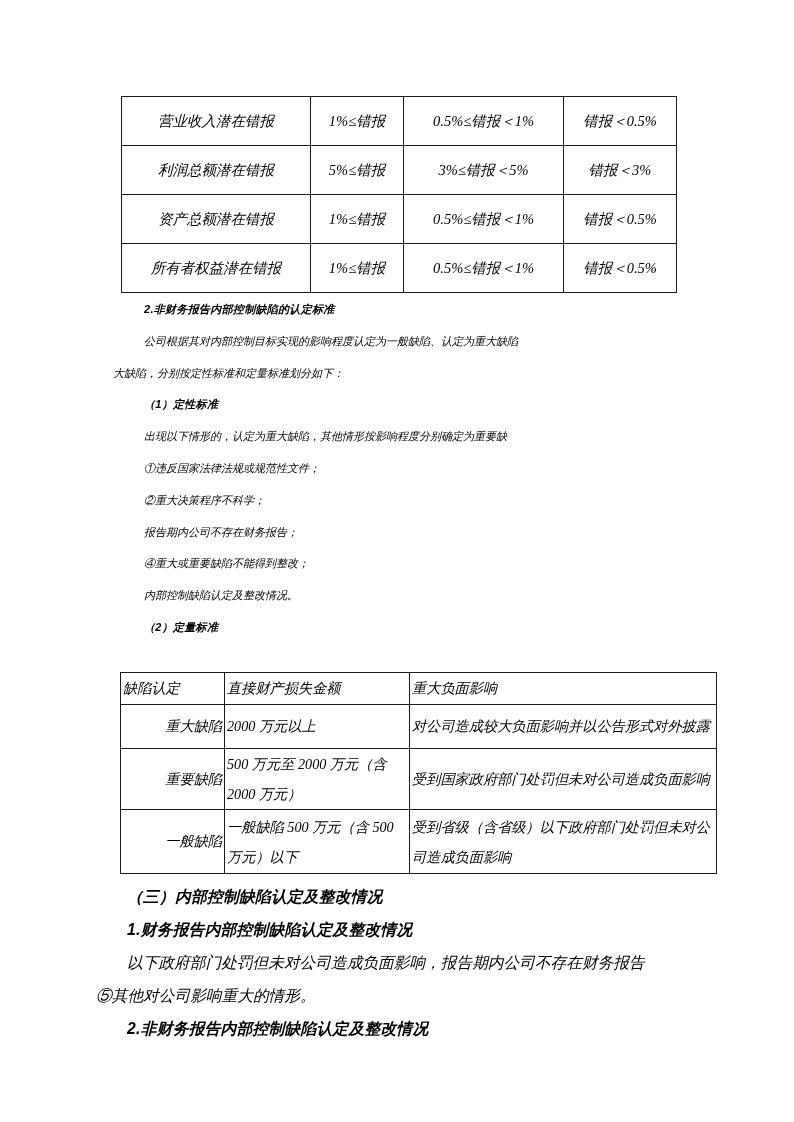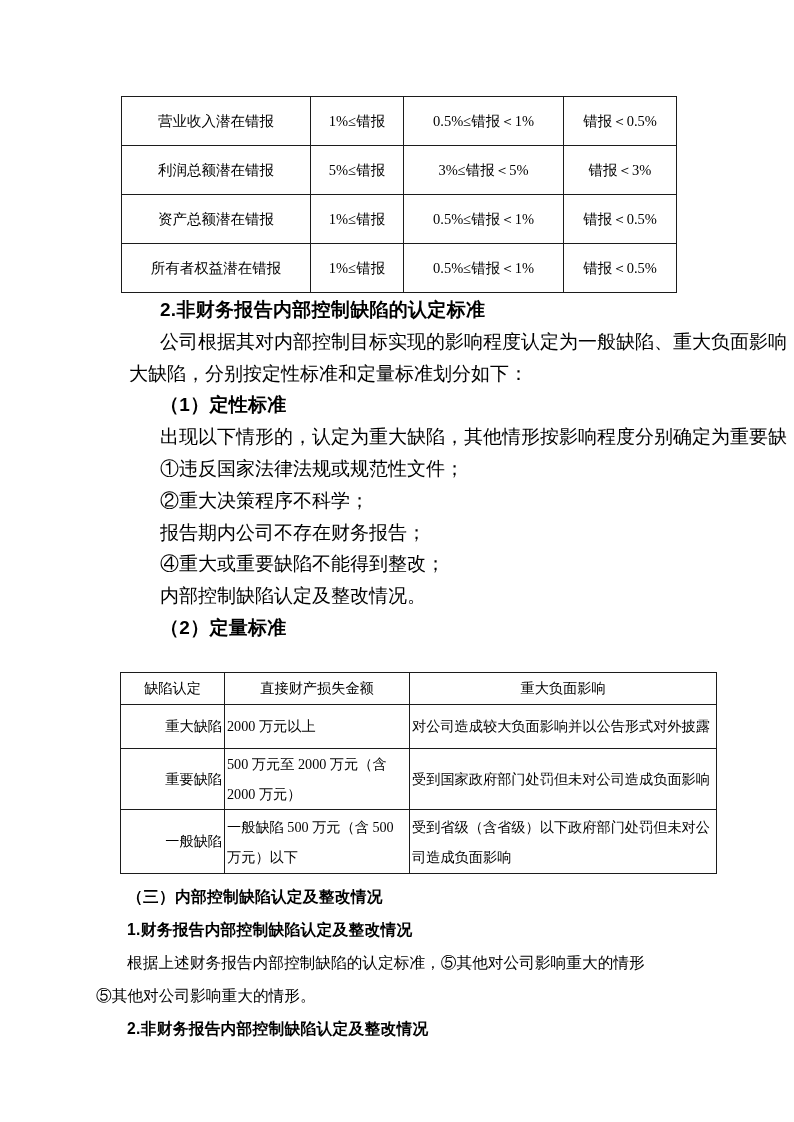--- a/index.html
+++ b/index.html
@@ -1,36 +1,36 @@
 <!DOCTYPE html>
 <html><head>
 <meta charset="utf-8">
 <style>
   html,body{margin:0;padding:0;background:#e8e8e8;}
   #page{
     position:relative;width:794px;height:1122px;background:#ffffff;
     font-family:"Liberation Serif","DejaVu Serif",serif;color:#000;
-    margin:0 auto;overflow:hidden;
+    margin:0 auto;overflow:hidden;font-style:italic;
   }
   .abs{position:absolute;}
   table{border-collapse:collapse;table-layout:fixed;}
   td{border:1px solid #1c1c1c;overflow:hidden;}
   
   #t1{left:121px;top:96px;width:555px;}
   #t1 td{
     height:48px;text-align:center;vertical-align:middle;
     font-size:14.5px;padding:0 2px;line-height:20px;
   }
   
-  #textA{left:129px;top:294px;width:576px;font-size:19px;}
+  #textA{left:113px;top:294px;width:576px;font-size:11px;}
   #textA .line{line-height:31.8px;height:31.8px;white-space:nowrap;}
   
   #t2{left:120px;top:672px;width:596px;font-size:14.2px;}
   #t2 td{vertical-align:middle;padding:0 2px;line-height:21px;}
-  #t2 tr.hdr td{height:31px;text-align:center;}
+  #t2 tr.hdr td{height:31px;text-align:left;}
   #t2 td.lvl{text-align:right;}
   #t2 td.txt{text-align:left;}
   
   #textC{left:96px;top:880px;width:576px;font-size:15.7px;}
   #textC .line{line-height:33px;height:33px;white-space:nowrap;}
   
   .ind{padding-left:31px;}
   .hd{font-weight:700;font-family:"Liberation Sans","DejaVu Sans",sans-serif;letter-spacing:0.3px;}
 </style>
 </head>
@@ -68,21 +68,21 @@
         <td>所有者权益潜在错报</td>
         <td>1%≤错报</td>
         <td>0.5%≤错报＜1%</td>
         <td>错报＜0.5%</td>
       </tr>
     </tbody>
   </table>
 
   <div id="textA" class="abs">
     <div class="line ind hd">2.非财务报告内部控制缺陷的认定标准</div>
-    <div class="line ind">公司根据其对内部控制目标实现的影响程度认定为一般缺陷、重大负面影响</div>
+    <div class="line ind">公司根据其对内部控制目标实现的影响程度认定为一般缺陷、认定为重大缺陷</div>
     <div class="line">大缺陷，分别按定性标准和定量标准划分如下：</div>
     <div class="line ind hd">（1）定性标准</div>
     <div class="line ind">出现以下情形的，认定为重大缺陷，其他情形按影响程度分别确定为重要缺</div>
     <div class="line ind">①违反国家法律法规或规范性文件；</div>
     <div class="line ind">②重大决策程序不科学；</div>
     <div class="line ind">报告期内公司不存在财务报告；</div>
     <div class="line ind">④重大或重要缺陷不能得到整改；</div>
     <div class="line ind">内部控制缺陷认定及整改情况。</div>
     <div class="line ind hd">（2）定量标准</div>
   </div>
@@ -113,18 +113,18 @@
         <td class="lvl">一般缺陷</td>
         <td class="txt" style="line-height:30px">一般缺陷 500 万元（含 500 万元）以下</td>
         <td class="txt" style="line-height:30px">受到省级（含省级）以下政府部门处罚但未对公司造成负面影响</td>
       </tr>
     </tbody>
   </table>
 
   <div id="textC" class="abs">
     <div class="line ind hd">（三）内部控制缺陷认定及整改情况</div>
     <div class="line ind hd">1.财务报告内部控制缺陷认定及整改情况</div>
-    <div class="line ind">根据上述财务报告内部控制缺陷的认定标准，⑤其他对公司影响重大的情形</div>
+    <div class="line ind">以下政府部门处罚但未对公司造成负面影响，报告期内公司不存在财务报告</div>
     <div class="line">⑤其他对公司影响重大的情形。</div>
     <div class="line ind hd">2.非财务报告内部控制缺陷认定及整改情况</div>
   </div>
 
 </div>
 
 </body></html>

